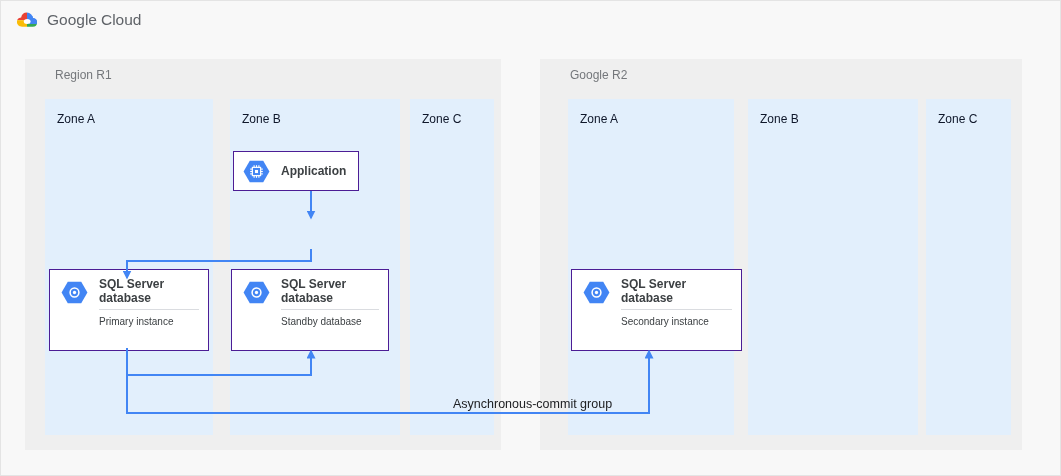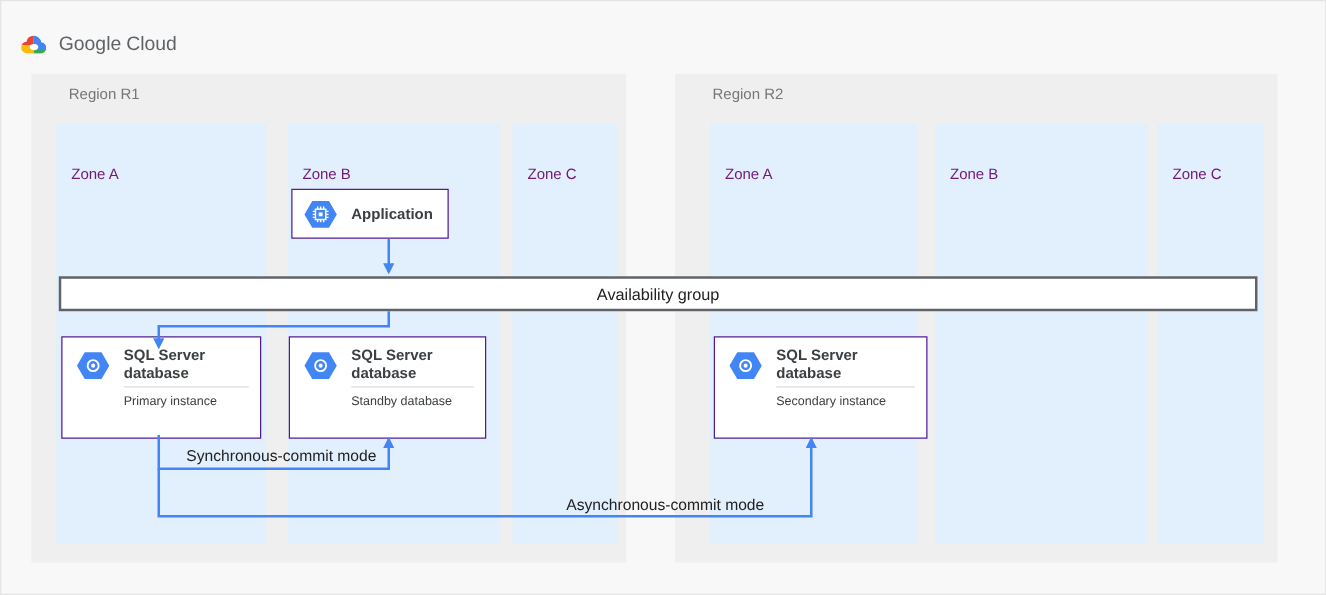--- a/index.html
+++ b/index.html
@@ -1,31 +1,31 @@
 <!DOCTYPE html>
 <html><head>
 <meta charset="utf-8">
 <style>
   html,body{margin:0;padding:0;background:#ffffff;font-family:"Liberation Sans",sans-serif;}
   .canvas{position:relative;width:1061px;height:476px;background:#f8f8f8;
           border:1px solid #e4e4e4;box-sizing:border-box;overflow:hidden;}
 
   
-  .brand{position:absolute;left:14px;top:9px;display:flex;align-items:center;margin-top:16px;}
+  .brand{position:absolute;left:14px;top:9px;display:flex;align-items:center;}
   .brand-text{margin-left:8px;font-size:15.5px;color:#5f6368;}
   .brand-google{font-weight:500;}
   .brand-cloud{font-weight:400;margin-left:4px;}
 
   
   .region{position:absolute;top:58px;height:391px;background:#efefef;}
   .region-r1{left:24px;width:476px;}
   .region-r2{left:539px;width:482px;}
   .region-label{position:absolute;left:30px;top:9px;font-size:12px;color:#74777b;}
   .zone{position:absolute;top:98px;height:336px;background:#e2effc;}
-  .zone-label{position:absolute;left:12px;top:13px;font-size:12px;color:#701a75;margin-top:20px;}
+  .zone-label{position:absolute;left:12px;top:13px;font-size:12px;color:#0f172a;}
   .r1-za{left:44px;width:168px;} .r1-zb{left:229px;width:170px;} .r1-zc{left:409px;width:84px;}
   .r2-za{left:567px;width:166px;} .r2-zb{left:747px;width:170px;} .r2-zc{left:925px;width:85px;}
 
   
   .node{position:absolute;background:#ffffff;border:1px solid #4c1d95;box-sizing:border-box;z-index:3;}
   .app-node{left:232px;top:150px;width:126px;height:40px;display:flex;align-items:center;
             padding-left:9px;}
   .app-text{margin-left:11px;}
   .node-title{font-size:12px;font-weight:bold;color:#3c4043;line-height:14px;}
   .node-sub{font-size:11px;color:#80868b;line-height:13px;}
@@ -75,21 +75,21 @@
       </g>
     </svg>
     <span class="brand-text"><span class="brand-google">Google</span><span class="brand-cloud">Cloud</span></span>
   </div>
 
   <div class="region region-r1">
     <div class="region-label">Region R1</div>
   </div>
 
   <div class="region region-r2">
-    <div class="region-label">Region R2</div>
+    <div class="region-label">Google R2</div>
   </div>
 
   <div class="zone r1-za">
     <div class="zone-label">Zone A</div>
   </div>
   <div class="zone r1-zb">
     <div class="zone-label">Zone B</div>
   </div>
   <div class="zone r1-zc">
     <div class="zone-label">Zone C</div>
@@ -122,23 +122,20 @@
           <line x1="18.3" y1="12" x2="20.6" y2="12"></line>
           <line x1="18.3" y1="14.5" x2="20.6" y2="14.5"></line>
       </g>
       <rect x="12.4" y="10.4" width="3.2" height="3.2" fill="#ffffff"></rect>
     </svg>
     <div class="app-text">
       <div class="node-title">Application</div>
     </div>
   </div>
 
-  <div class="bar">
-    <span>Availability group</span>
-  </div>
 
   <div class="node db-node db-primary">
     <svg class="db-icon" width="27" height="23" viewBox="0 0 28 24">
       <polygon points="0.5,12 7,0.8 21,0.8 27.5,12 21,23.2 7,23.2" fill="#4285f4"></polygon>
       <circle cx="14" cy="12" r="4.6" fill="none" stroke="#ffffff" stroke-width="1.6"></circle>
       <circle cx="14" cy="12" r="1.7" fill="#ffffff"></circle>
     </svg>
     <div class="db-content">
       <div class="db-title">SQL Server database</div>
       <div class="db-divider"></div>
@@ -179,16 +176,15 @@
       </marker>
     </defs>
     <g stroke="#4285f4" stroke-width="2" fill="none">
       <path d="M310,190 V216.5" marker-end="url(#arrow)"></path>
       <path d="M310,248 V260 H126 V276.5" marker-end="url(#arrow)"></path>
       <path d="M126,347 V374 H310 V350.5" marker-end="url(#arrow)"></path>
       <path d="M126,374 V412 H648 V350.5" marker-end="url(#arrow)"></path>
     </g>
   </svg>
 
-  <div class="connector-label sync-label">Synchronous-commit mode</div>
-  <div class="connector-label async-label">Asynchronous-commit mode</div>
+  <div class="connector-label async-label">Asynchronous-commit group</div>
 
 </div>
 
 </body></html>

